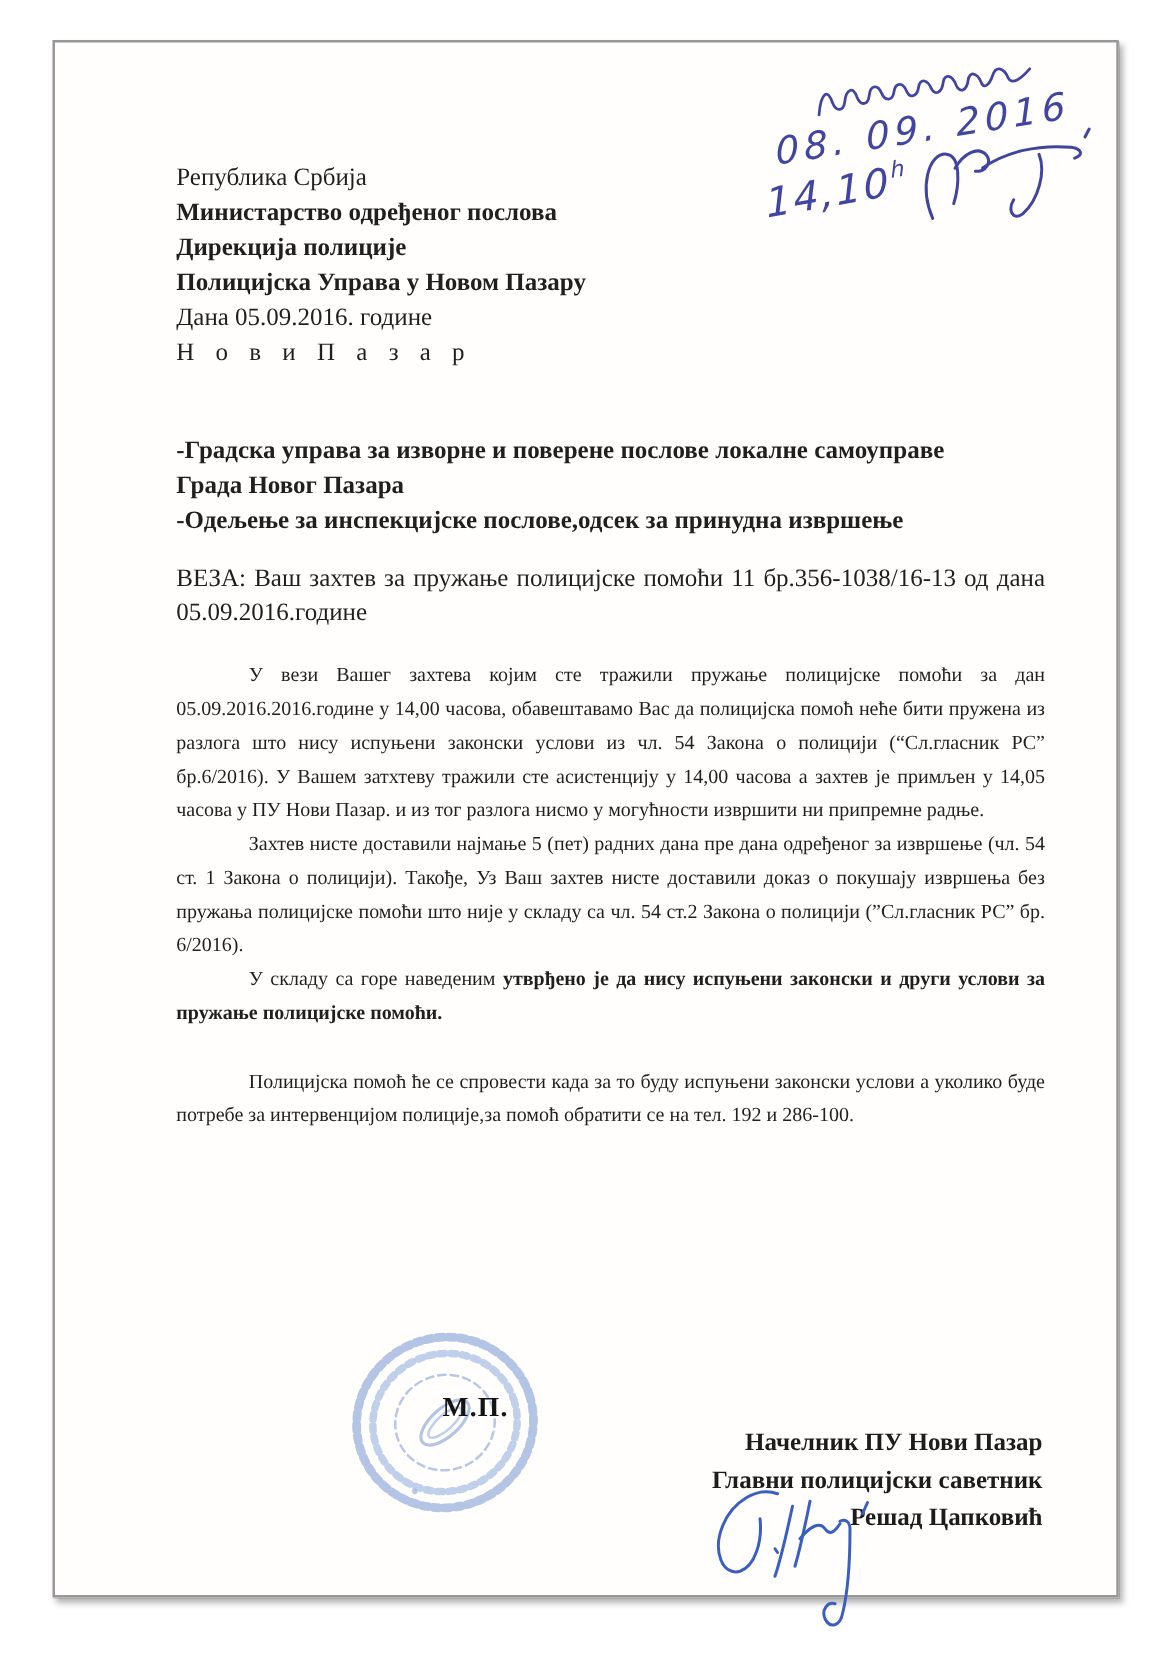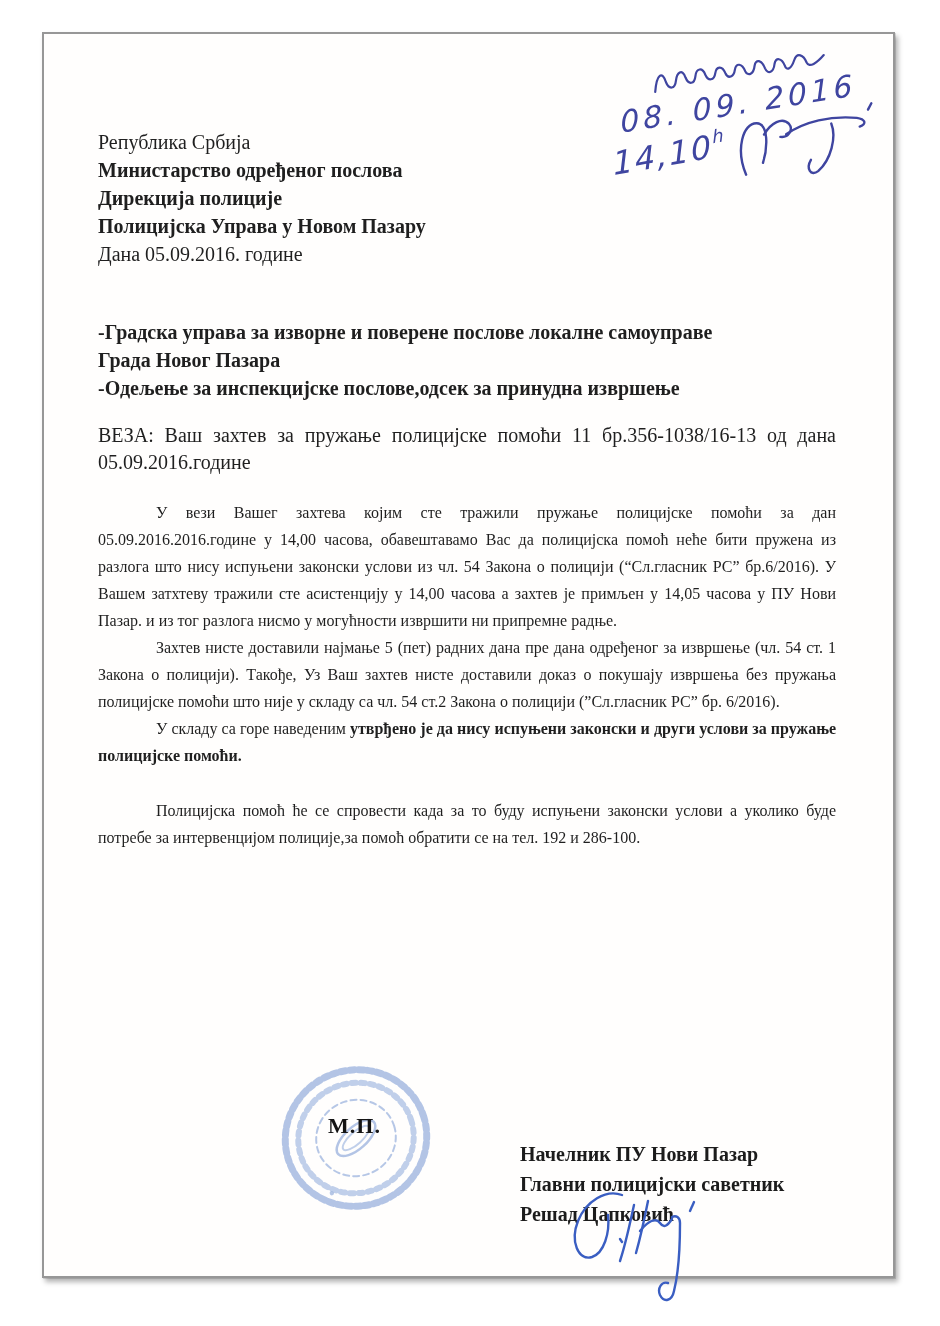--- a/index.html
+++ b/index.html
@@ -1,41 +1,41 @@
 <!DOCTYPE html>
 <html><head>
 <meta charset="utf-8">
 <style>
   html,body{margin:0;padding:0;background:#ffffff;}
   .stage{position:relative;width:940px;height:1326px;background:#ffffff;overflow:hidden;
          font-family:"Liberation Serif", serif;}
   .page{position:absolute;left:42px;top:32px;width:853px;height:1246px;box-sizing:border-box;
         background:#fffefd;border:2px solid #979797;
         box-shadow:3px 4px 5px rgba(0,0,0,.30), 1px 1px 0 rgba(0,0,0,.12);}
-  .content{position:relative;padding:94px 57px 0 54px;color:#1f1f1f;}
+  .content{position:relative;padding:94px 57px 0 97px;color:#1f1f1f;}
   
   .lh-line{font-size:20px;line-height:28px;}
   .lh-bold{font-weight:bold;}
   .lh-city{letter-spacing:6px;}
   
   .recipient{margin-top:50px;font-weight:bold;}
   .recipient div{font-size:20px;line-height:28px;}
   
   .reference{font-size:20px;line-height:27px;text-align:justify;}
   
   .para{font-size:16px;line-height:27px;text-align:justify;text-indent:58px;margin:0;}
   .para.first{margin-top:23px;}
   .para.gap{margin-top:28px;}
   .bold-inline{font-weight:bold;}
   
   .footer-area{position:absolute;left:0;top:1005px;width:853px;height:241px;}
   .stamp-wrap{position:absolute;left:236px;top:26px;width:152px;height:146px;opacity:.8;}
-  .seal-label{position:absolute;left:284px;top:74px;font-weight:bold;font-size:22px;
+  .seal-label{position:absolute;left:310px;top:74px;font-weight:bold;font-size:22px;
               letter-spacing:1px;color:#141414;}
-  .sign-block{position:absolute;left:476px;top:100px;width:350px;text-align:left;
+  .sign-block{position:absolute;left:440px;top:100px;width:350px;text-align:right;
               font-weight:bold;font-size:20px;line-height:30px;color:#1c1c1c;}
   .sign-scribble{position:absolute;left:512px;top:148px;}
   
   .hand{position:absolute;color:#3f45a0;font-family:"DejaVu Sans", sans-serif;
         font-style:italic;transform:rotate(-8deg);}
   .hand-word{left:595px;top:16px;}
   .hand-date{left:575px;top:52px;font-size:30px;letter-spacing:4px;transform:rotate(-9deg) skewX(-6deg);}
   .hand-time{left:568px;top:100px;font-size:32px;letter-spacing:2px;transform:rotate(-10deg) skewX(-6deg);}
   .hand-time sup{font-size:18px;vertical-align:14px;}
   .hand-sig{left:690px;top:72px;transform:rotate(-6deg);}
@@ -47,20 +47,21 @@
 <div class="stage">
   <div class="page">
     <div class="content">
 
       <div>
         <div class="lh-line">Република Србија</div>
         <div class="lh-line lh-bold">Министарство одређеног послова</div>
         <div class="lh-line lh-bold">Дирекција полиције</div>
         <div class="lh-line lh-bold">Полицијска Управа у Новом Пазару</div>
         <div class="lh-line">Дана 05.09.2016. године</div>
+        <div class="lh-line lh-city">Н о в и    П а з а р</div>
       </div>
 
       <div class="recipient">
         <div>-Градска управа за изворне и поверене послове локалне самоуправе</div>
         <div>Града Новог Пазара</div>
         <div>-Одељење за инспекцијске послове,одсек за принудна извршење</div>
       </div>
 
       <p class="reference">ВЕЗА: Ваш захтев за пружање полицијске помоћи 11 бр.356-1038/16-13 од дана 05.09.2016.године</p>
 

